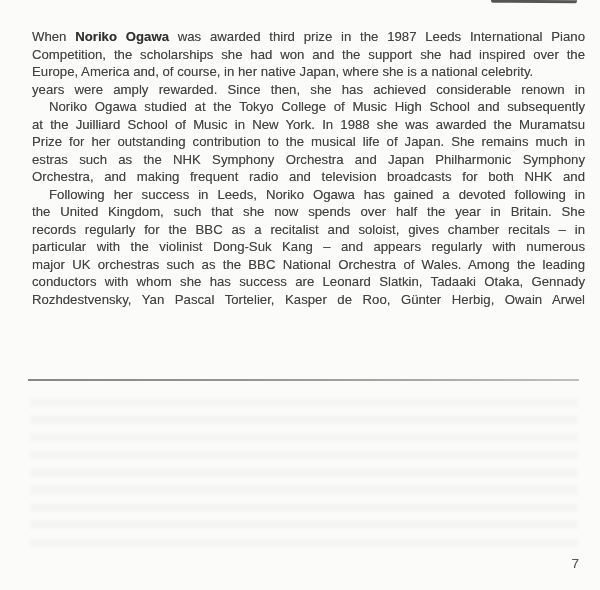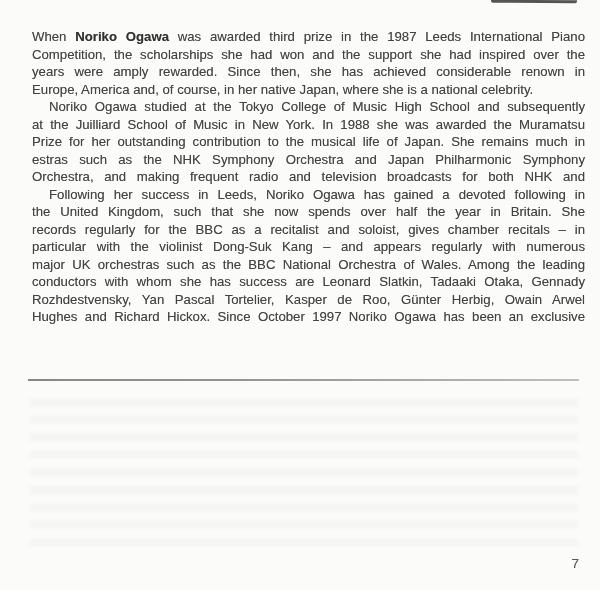--- a/index.html
+++ b/index.html
@@ -89,32 +89,31 @@
   }
 </style>
 </head>
 <body>
 
 <div class="page">
   <div class="scan-streak"></div>
   <div class="content">
       <div class="line just"><span>When </span><span class="bold">Noriko Ogawa</span><span> was awarded third prize in the 1987 Leeds International Piano</span></div>
       <div class="line just"><span>Competition, the scholarships she had won and the support she had inspired over the</span></div>
+      <div class="line"><span>Europe, America and, of course, in her native Japan, where she is a national celebrity.</span></div>
       <div class="line just"><span>years were amply rewarded. Since then, she has achieved considerable renown in</span></div>
-      <div class="line"><span>Europe, America and, of course, in her native Japan, where she is a national celebrity.</span></div>
       <div class="line just indent"><span>Noriko Ogawa studied at the Tokyo College of Music High School and subsequently</span></div>
       <div class="line just"><span>at the Juilliard School of Music in New York. In 1988 she was awarded the Muramatsu</span></div>
       <div class="line just"><span>Prize for her outstanding contribution to the musical life of Japan. She remains much in</span></div>
       <div class="line just"><span>estras such as the NHK Symphony Orchestra and Japan Philharmonic Symphony</span></div>
       <div class="line just"><span>Orchestra, and making frequent radio and television broadcasts for both NHK and</span></div>
       <div class="line just indent"><span>Following her success in Leeds, Noriko Ogawa has gained a devoted following in</span></div>
       <div class="line just"><span>the United Kingdom, such that she now spends over half the year in Britain. She</span></div>
       <div class="line just"><span>records regularly for the BBC as a recitalist and soloist, gives chamber recitals – in</span></div>
       <div class="line just"><span>particular with the violinist Dong-Suk Kang – and appears regularly with numerous</span></div>
       <div class="line just"><span>major UK orchestras such as the BBC National Orchestra of Wales. Among the leading</span></div>
       <div class="line just"><span>conductors with whom she has success are Leonard Slatkin, Tadaaki Otaka, Gennady</span></div>
       <div class="line just"><span>Rozhdestvensky, Yan Pascal Tortelier, Kasper de Roo, Günter Herbig, Owain Arwel</span></div>
-      <div class="line just"><span>Hughes and Richard Hickox. Since October 1997 Noriko Ogawa has been an exclusive</span></div>
     </div>
   <div class="rule"></div>
   <div class="ghost"></div>
   <div class="pagenum">7</div>
 </div>
 
 </body></html>

